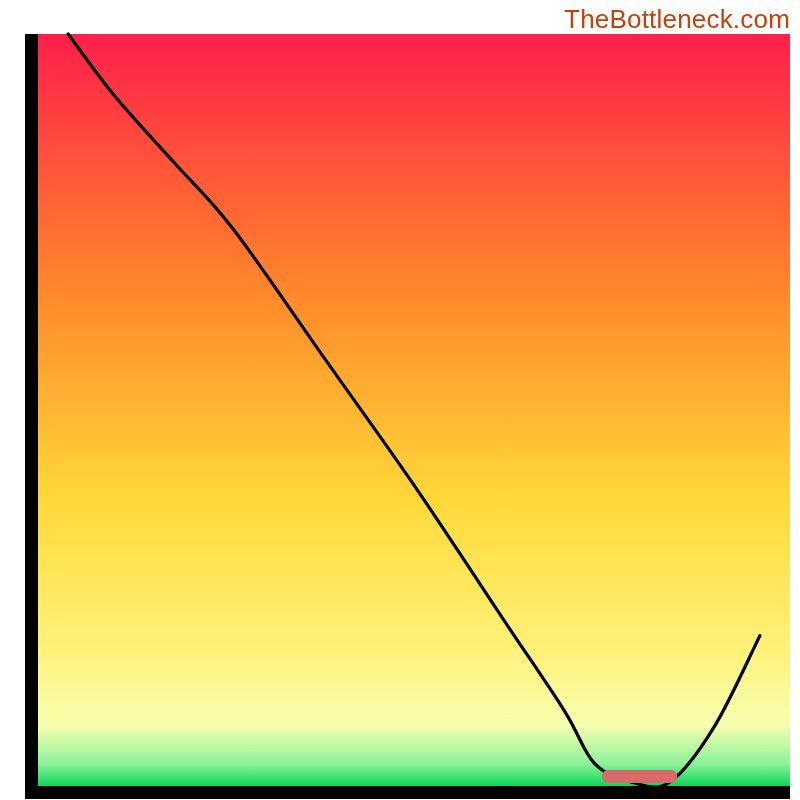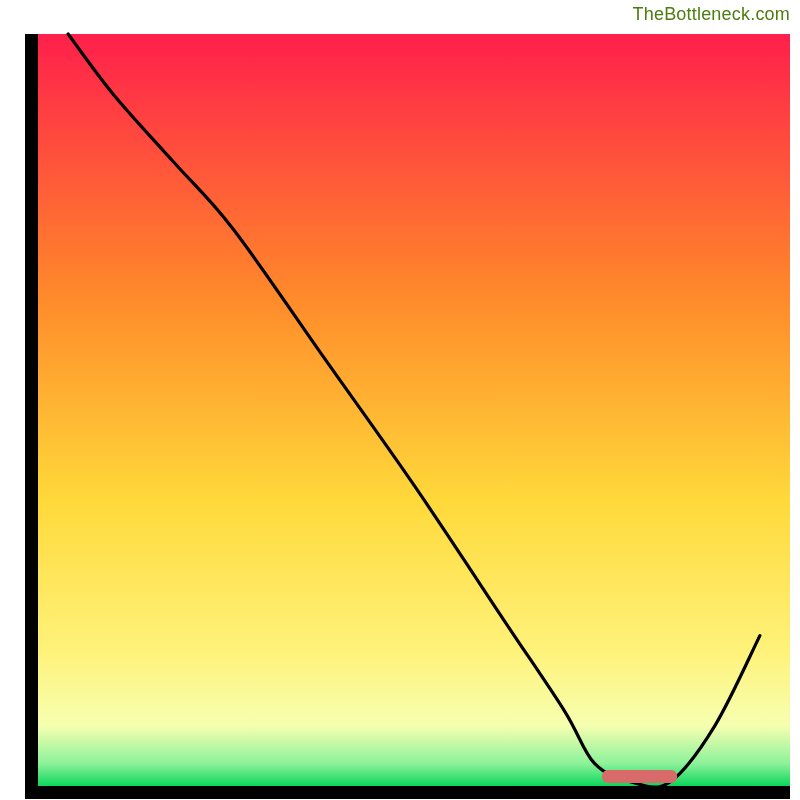--- a/index.html
+++ b/index.html
@@ -13,22 +13,22 @@
   }
   .frame {
     position: relative;
     width: 800px;
     height: 800px;
   }
   .watermark {
     position: absolute;
     top: 4px;
     right: 10px;
-    color: #4d7c0f;
-    font-size: 18px;
+    color: #c2410c;
+    font-size: 26px;
     font-weight: 400;
     letter-spacing: 0.2px;
     z-index: 10;
   }
   svg {
     position: absolute;
     top: 0;
     left: 0;
   }
 </style>

